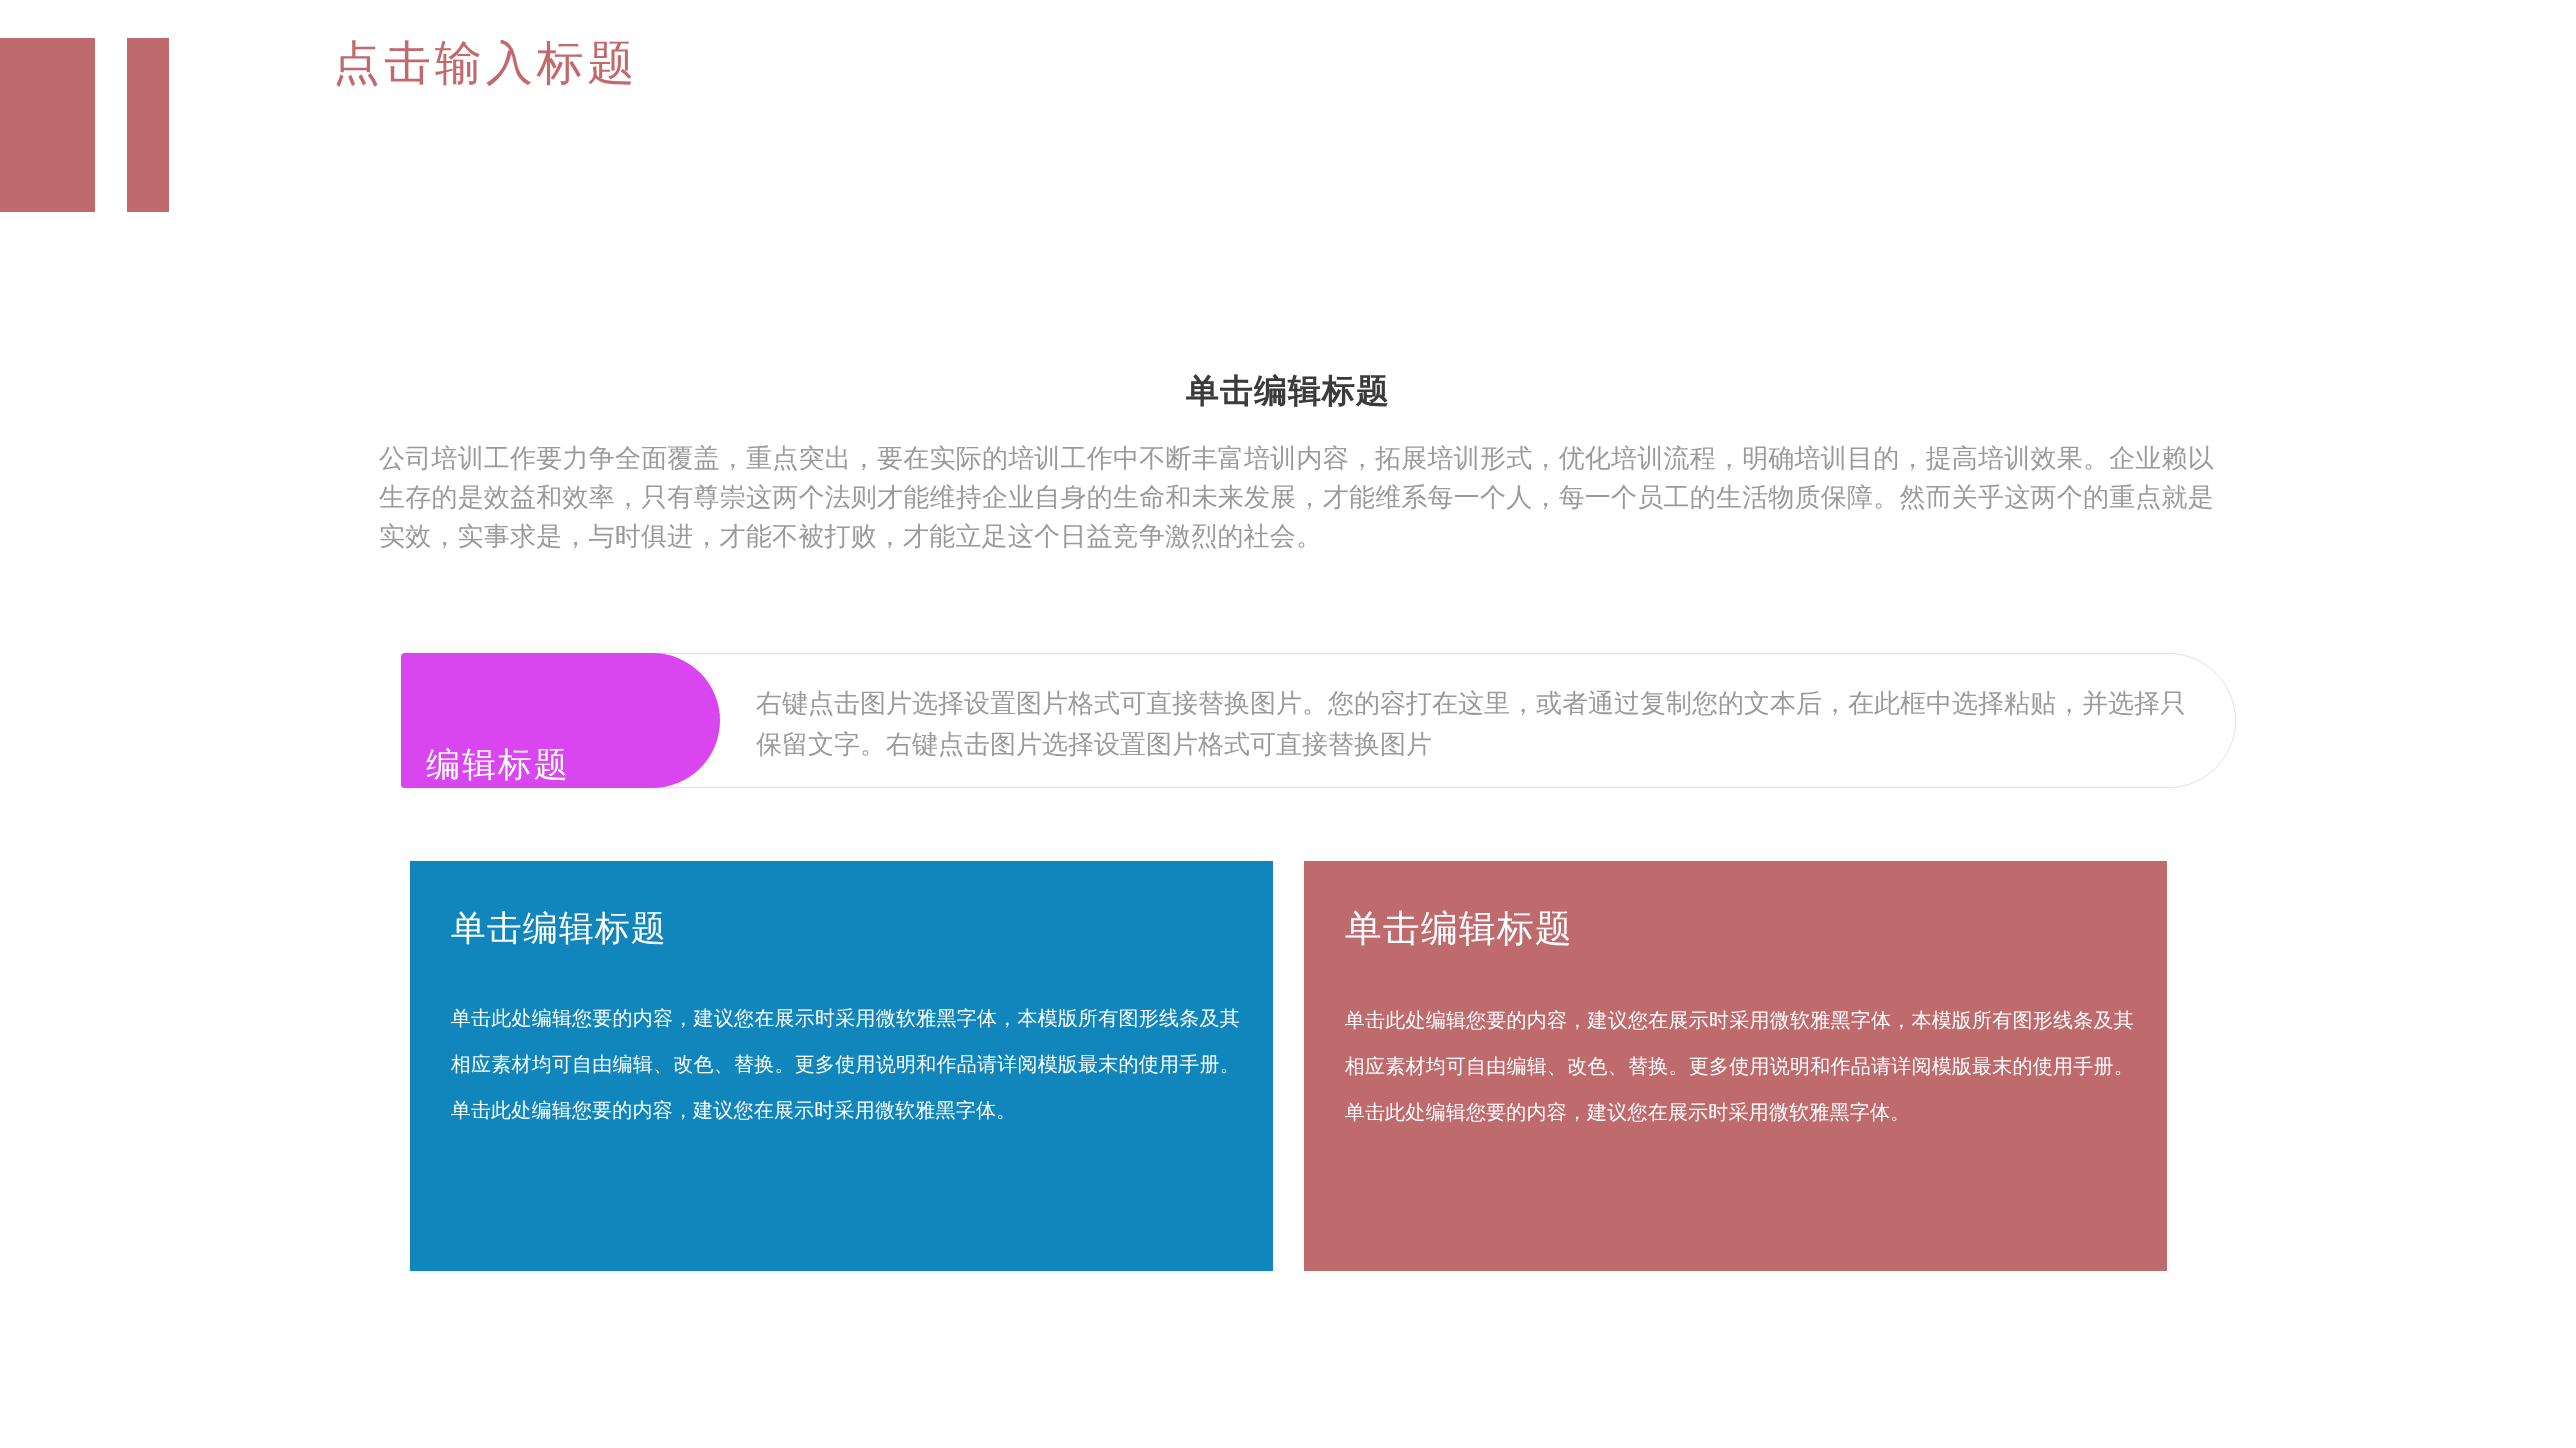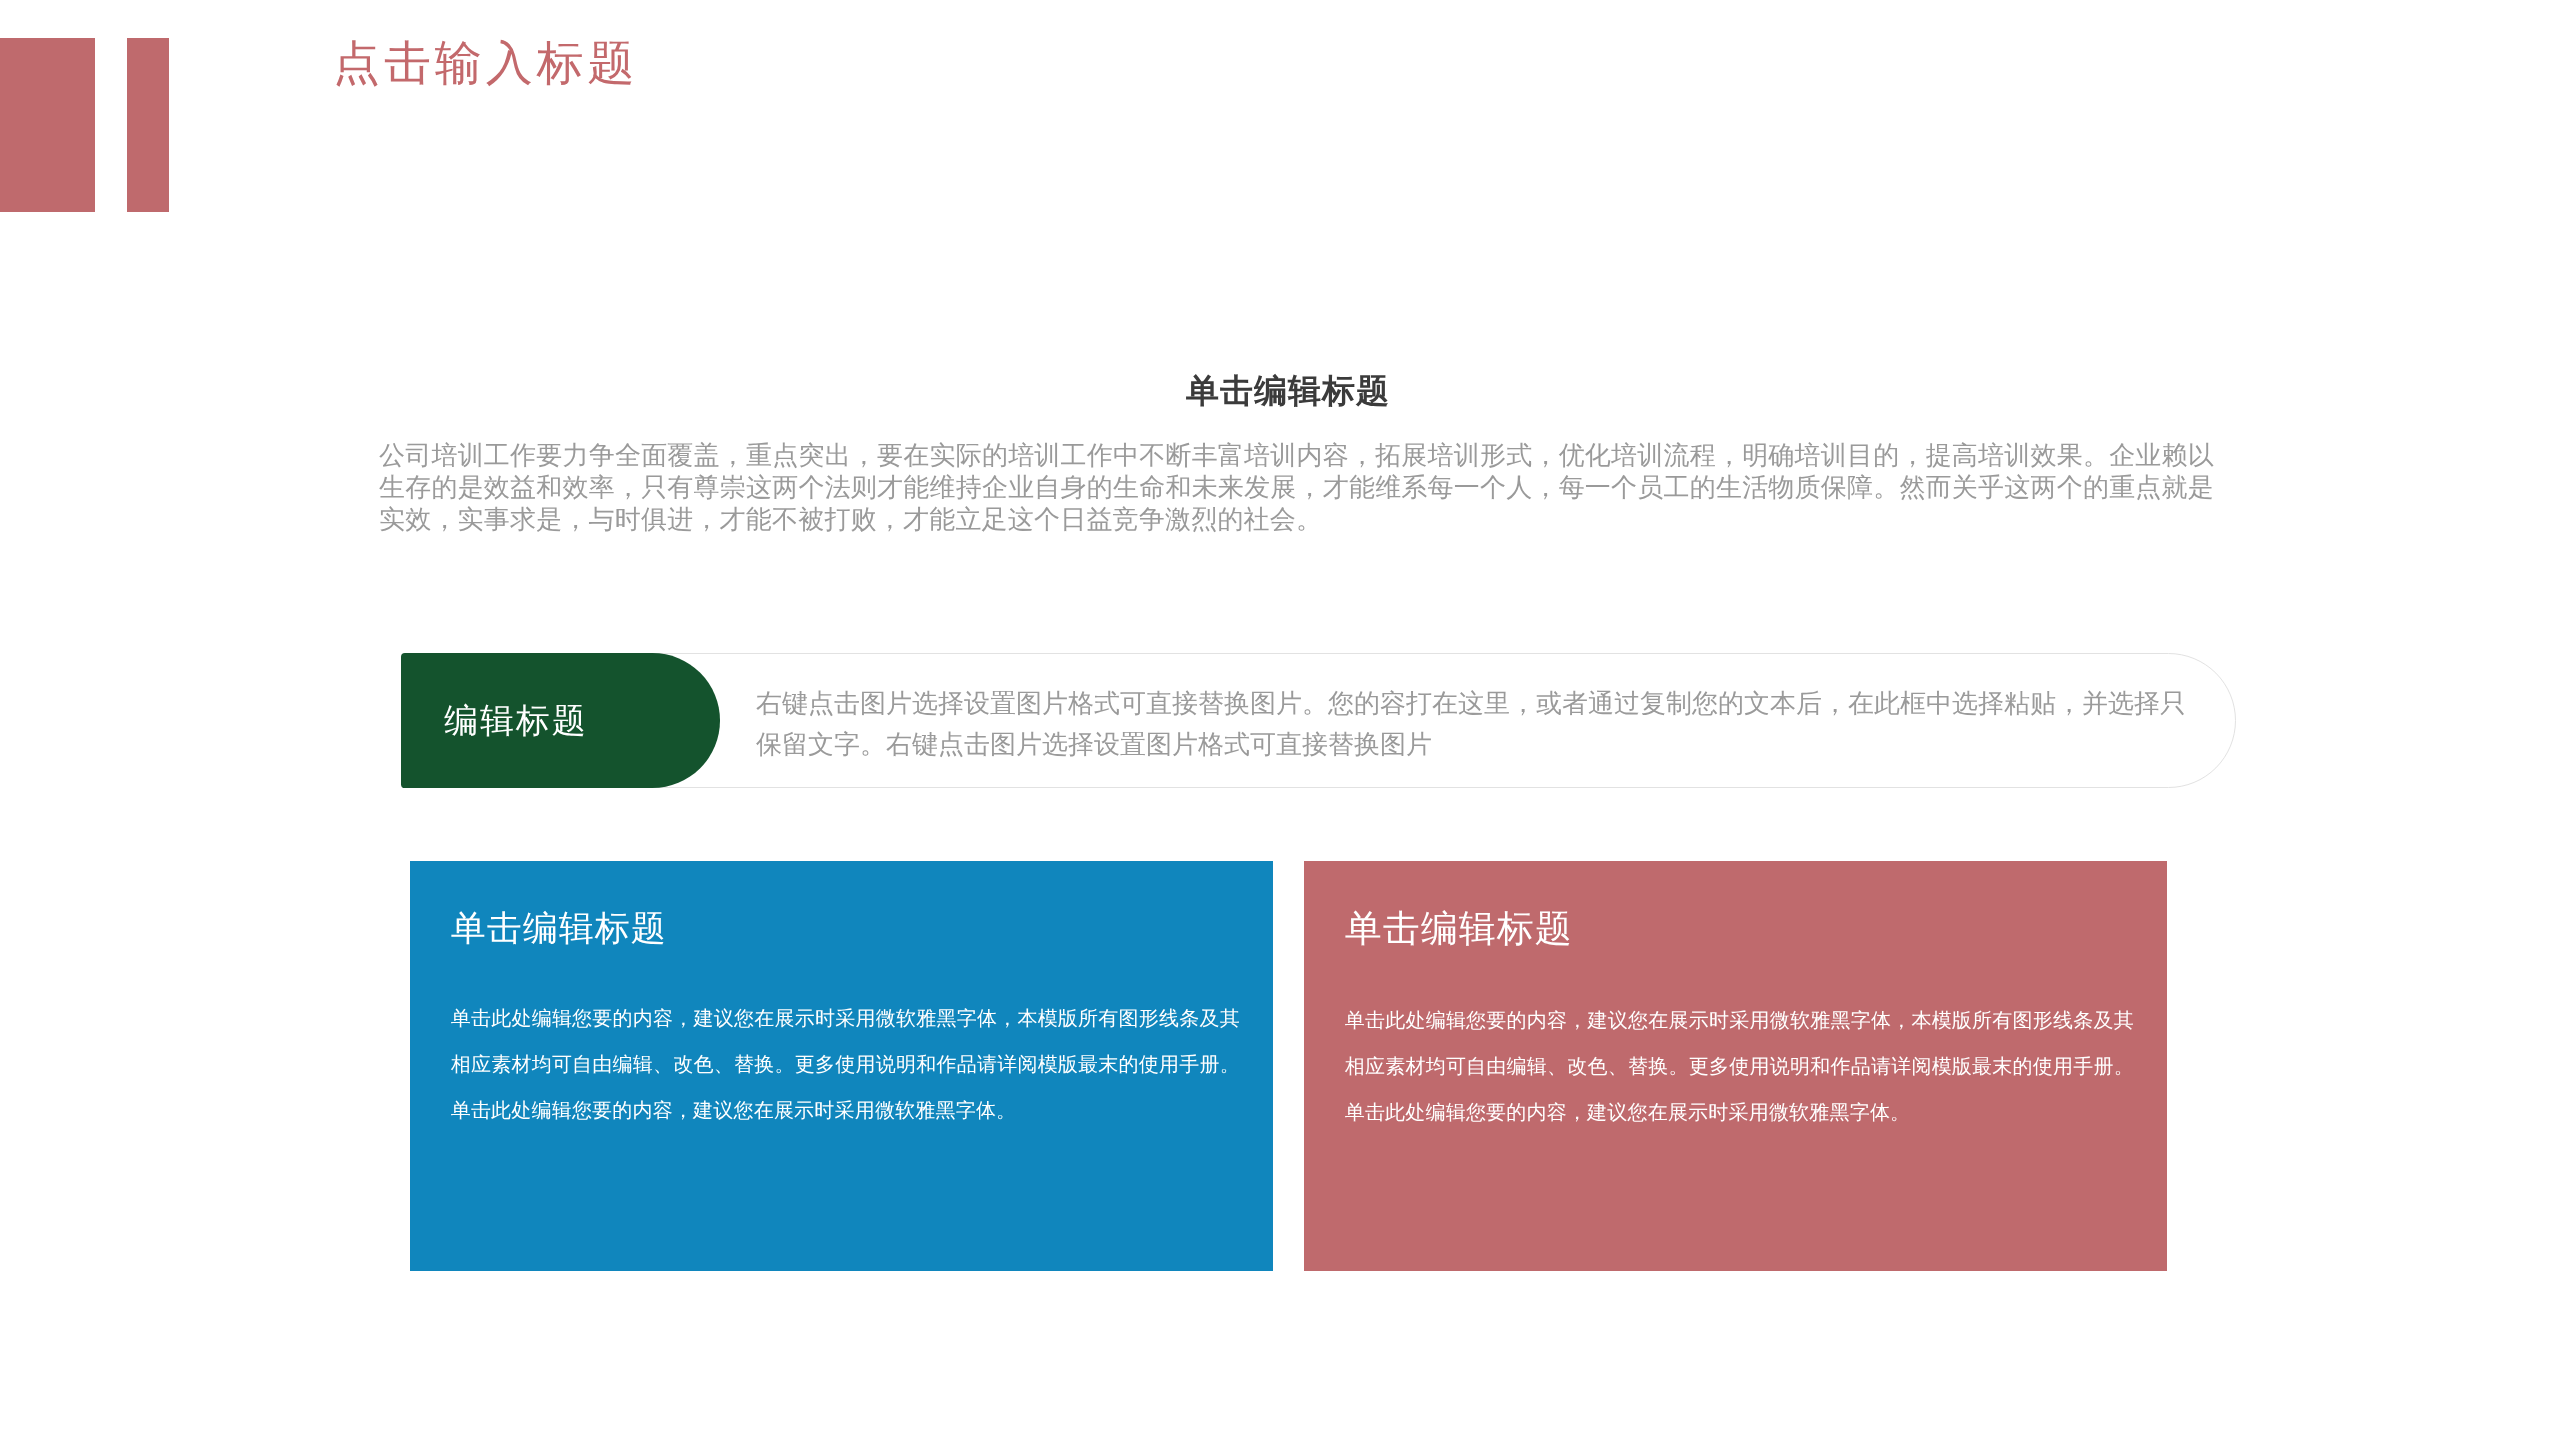--- a/index.html
+++ b/index.html
@@ -58,21 +58,21 @@
     color: #3b3b3b;
     font-weight: 700;
     letter-spacing: 1px;
   }
   #intro-paragraph {
     position: absolute;
     left: 379px;
     top: 439px;
     width: 1835px;
     font-size: 26px;
-    line-height: 32px;
+    line-height: 39px;
     color: #9a9a9a;
     text-align: justify;
     text-justify: inter-ideograph;
     letter-spacing: 0.2px;
   }
   #intro-paragraph p { margin: 0; }
 
   
   #banner {
     position: absolute;
@@ -91,29 +91,29 @@
     border-radius: 68px;
     background: #ffffff;
     box-sizing: border-box;
   }
   #banner-label {
     position: absolute;
     left: 0;
     top: 0;
     width: 319px;
     height: 135px;
-    background: #14532d;
+    background: #d946ef;
     border-top-left-radius: 3.9px;
     border-bottom-left-radius: 3.9px;
     border-top-right-radius: 68px;
     border-bottom-right-radius: 68px;
     display: flex;
-    align-items: center;
+    align-items: flex-end;
     box-sizing: border-box;
-    padding-left: 43px;
+    padding-left: 25px;
   }
   #banner-label-text {
     color: #ffffff;
     font-size: 34px;
     letter-spacing: 1.9px;
     font-weight: 400;
   }
   #banner-text {
     position: absolute;
     left: 355px;

